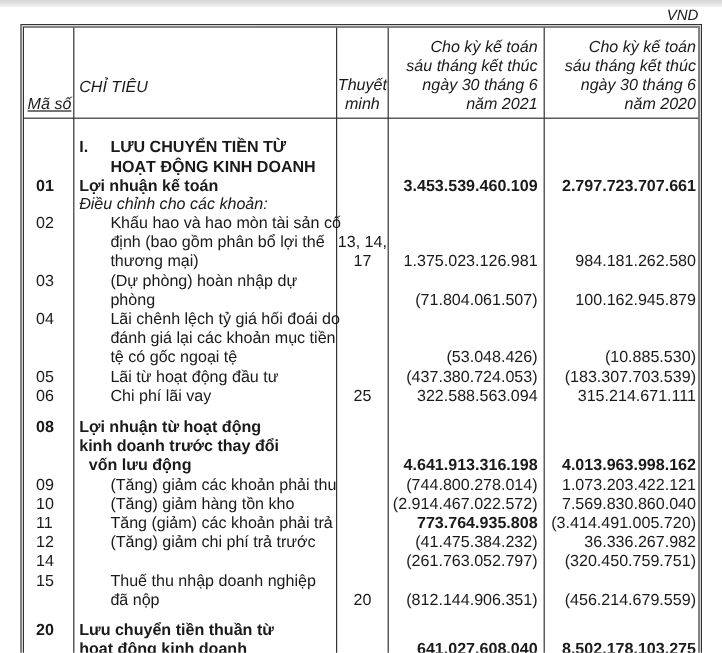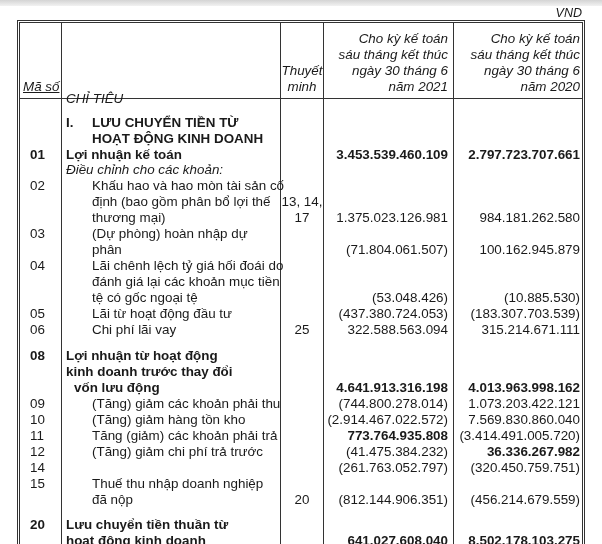--- a/index.html
+++ b/index.html
@@ -42,21 +42,21 @@
 
 <div class="table">
 
   <div class="vline" style="left:41px"></div>
   <div class="vline" style="left:260px"></div>
   <div class="vline" style="left:303px"></div>
   <div class="vline" style="left:433px"></div>
   <div class="hline" style="top:75px"></div>
 
   <div class="cell hdr" style="left:3px; top:56px;text-decoration:underline;">Mã số</div>
-  <div class="cell hdr" style="left:46px; top:68px;text-align:right;">CHỈ TIÊU</div>
+  <div class="cell hdr" style="left:46px; top:42px;text-align:right;">CHỈ TIÊU</div>
   <div class="cell hdr c" style="left:261px; width:42px; top:40px;">Thuyết</div>
   <div class="cell hdr c" style="left:261px; width:42px; top:56px;">minh</div>
 
   <div class="cell hdr r" style="left:304px; width:124px; top:8px;">Cho kỳ kế toán</div>
   <div class="cell hdr r" style="left:304px; width:124px; top:24px;">sáu tháng kết thúc</div>
   <div class="cell hdr r" style="left:304px; width:124px; top:40px;">ngày 30 tháng 6</div>
   <div class="cell hdr r" style="left:304px; width:124px; top:56px;">năm 2021</div>
 
   <div class="cell hdr r" style="left:434px; width:126px; top:8px;">Cho kỳ kế toán</div>
   <div class="cell hdr r" style="left:434px; width:126px; top:24px;">sáu tháng kết thúc</div>
@@ -78,21 +78,21 @@
   <div class="cell" style="left:72px; top:155px;">Khấu hao và hao mòn tài sản cố</div>
   <div class="cell" style="left:72px; top:171px;">định (bao gồm phân bổ lợi thế</div>
   <div class="cell" style="left:72px; top:187px;text-align:center;">thương mại)</div>
   <div class="cell c" style="left:261px; width:42px; top:171px;">13, 14,</div>
   <div class="cell c" style="left:261px; width:42px; top:187px;">17</div>
   <div class="cell r" style="left:304px; width:124px; top:187px;">1.375.023.126.981</div>
   <div class="cell r" style="left:434px; width:126px; top:187px;">984.181.262.580</div>
 
   <div class="cell" style="left:10px; top:203px;">03</div>
   <div class="cell" style="left:72px; top:203px;">(Dự phòng) hoàn nhập dự</div>
-  <div class="cell" style="left:72px; top:219px;">phân</div>
+  <div class="cell" style="left:72px; top:219px;">phòng</div>
   <div class="cell r" style="left:304px; width:124px; top:219px;">(71.804.061.507)</div>
   <div class="cell r" style="left:434px; width:126px; top:219px;">100.162.945.879</div>
 
   <div class="cell" style="left:10px; top:235px;">04</div>
   <div class="cell" style="left:72px; top:235px;">Lãi chênh lệch tỷ giá hối đoái do</div>
   <div class="cell" style="left:72px; top:267px;">tệ có gốc ngoại tệ</div>
   <div class="cell" style="left:72px; top:251px;">đánh giá lại các khoản mục tiền</div>
   <div class="cell r" style="left:304px; width:124px; top:267px;">(53.048.426)</div>
   <div class="cell r" style="left:434px; width:126px; top:267px;">(10.885.530)</div>
 
@@ -125,21 +125,21 @@
   <div class="cell r" style="left:434px; width:126px; top:389px;">7.569.830.860.040</div>
 
   <div class="cell" style="left:10px; top:405px;">11</div>
   <div class="cell" style="left:72px; top:405px;">Tăng (giảm) các khoản phải trả</div>
   <div class="cell r" style="left:304px; width:124px; top:405px;font-weight:bold;">773.764.935.808</div>
   <div class="cell r" style="left:434px; width:126px; top:405px;">(3.414.491.005.720)</div>
 
   <div class="cell" style="left:10px; top:421px;">12</div>
   <div class="cell" style="left:72px; top:421px;">(Tăng) giảm chi phí trả trước</div>
   <div class="cell r" style="left:304px; width:124px; top:421px;">(41.475.384.232)</div>
-  <div class="cell r" style="left:434px; width:126px; top:421px;font-weight:bold;">36.336.267.982</div>
+  <div class="cell r" style="left:434px; width:126px; top:421px;">36.336.267.982</div>
 
   <div class="cell" style="left:10px; top:437px;">14</div>
   <div class="cell r" style="left:304px; width:124px; top:437px;">(261.763.052.797)</div>
   <div class="cell r" style="left:434px; width:126px; top:437px;">(320.450.759.751)</div>
 
   <div class="cell" style="left:10px; top:453px;">15</div>
   <div class="cell" style="left:72px; top:453px;">Thuế thu nhập doanh nghiệp</div>
   <div class="cell" style="left:72px; top:469px;">đã nộp</div>
   <div class="cell c" style="left:261px; width:42px; top:469px;">20</div>
   <div class="cell r" style="left:304px; width:124px; top:469px;">(812.144.906.351)</div>

